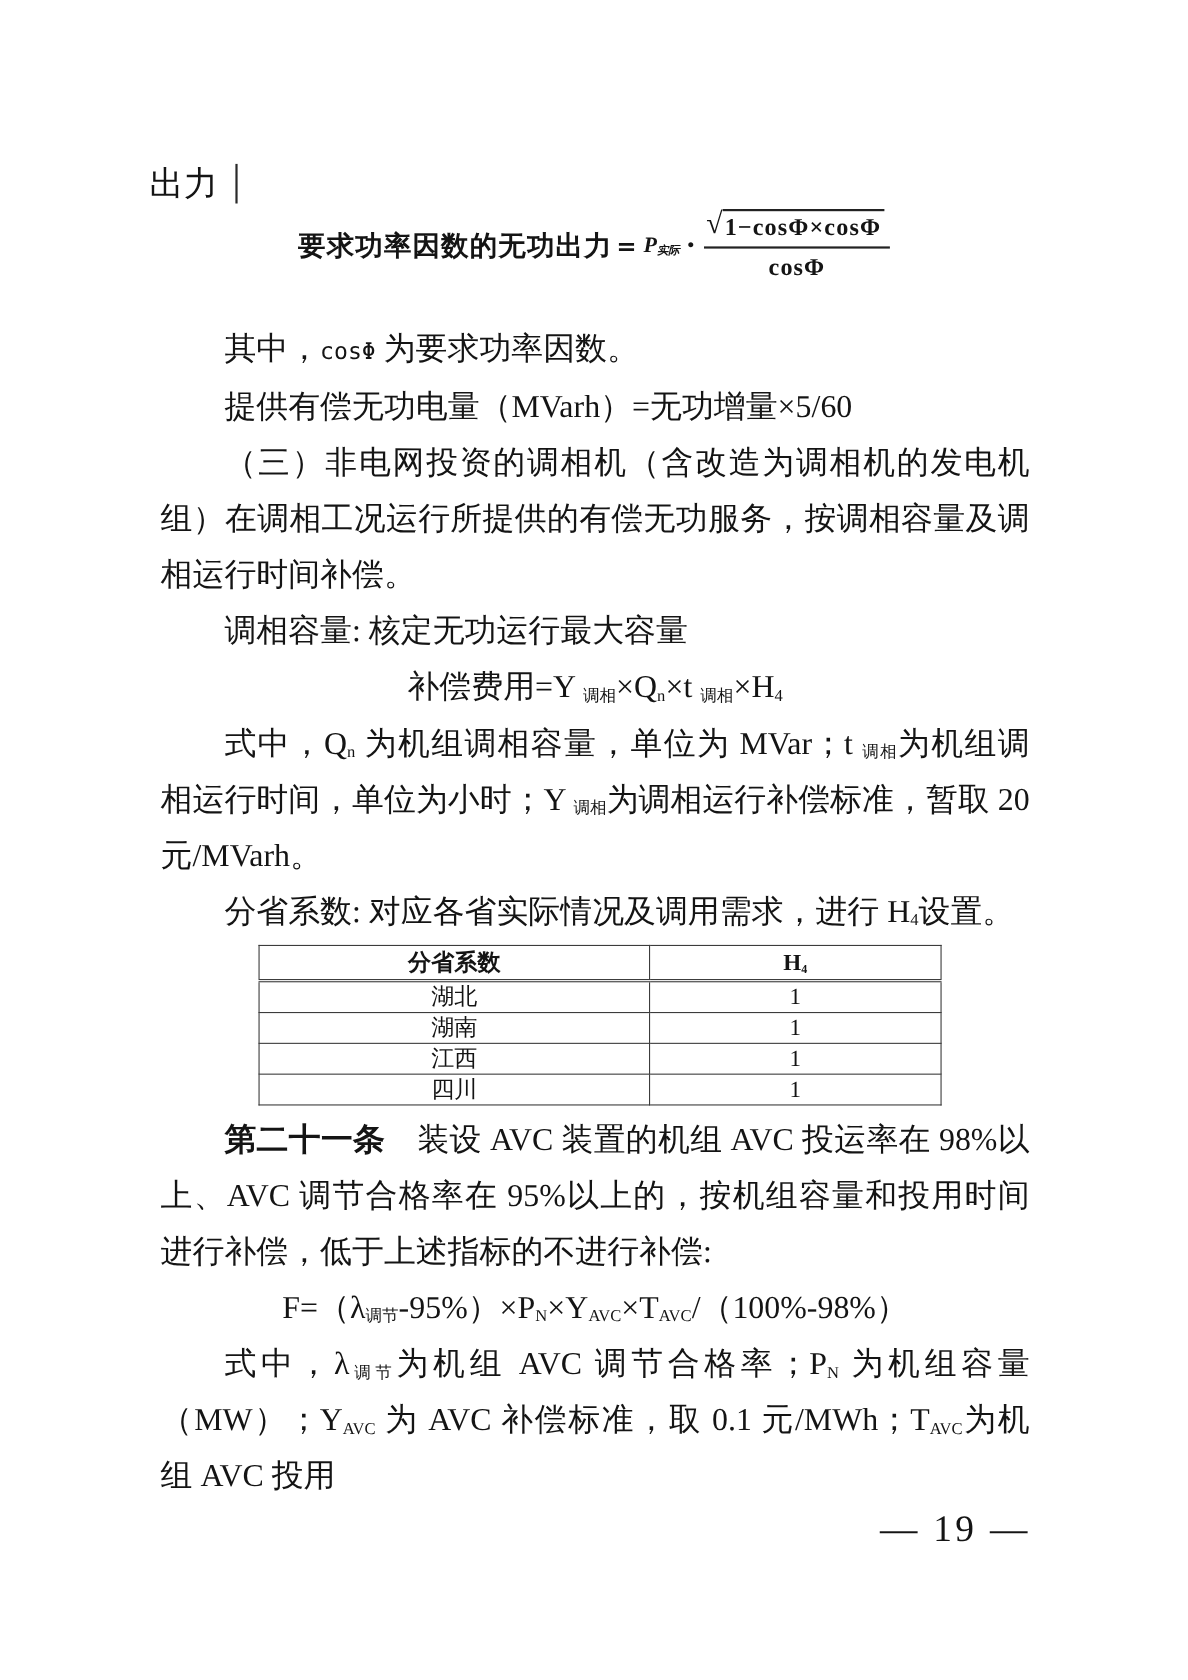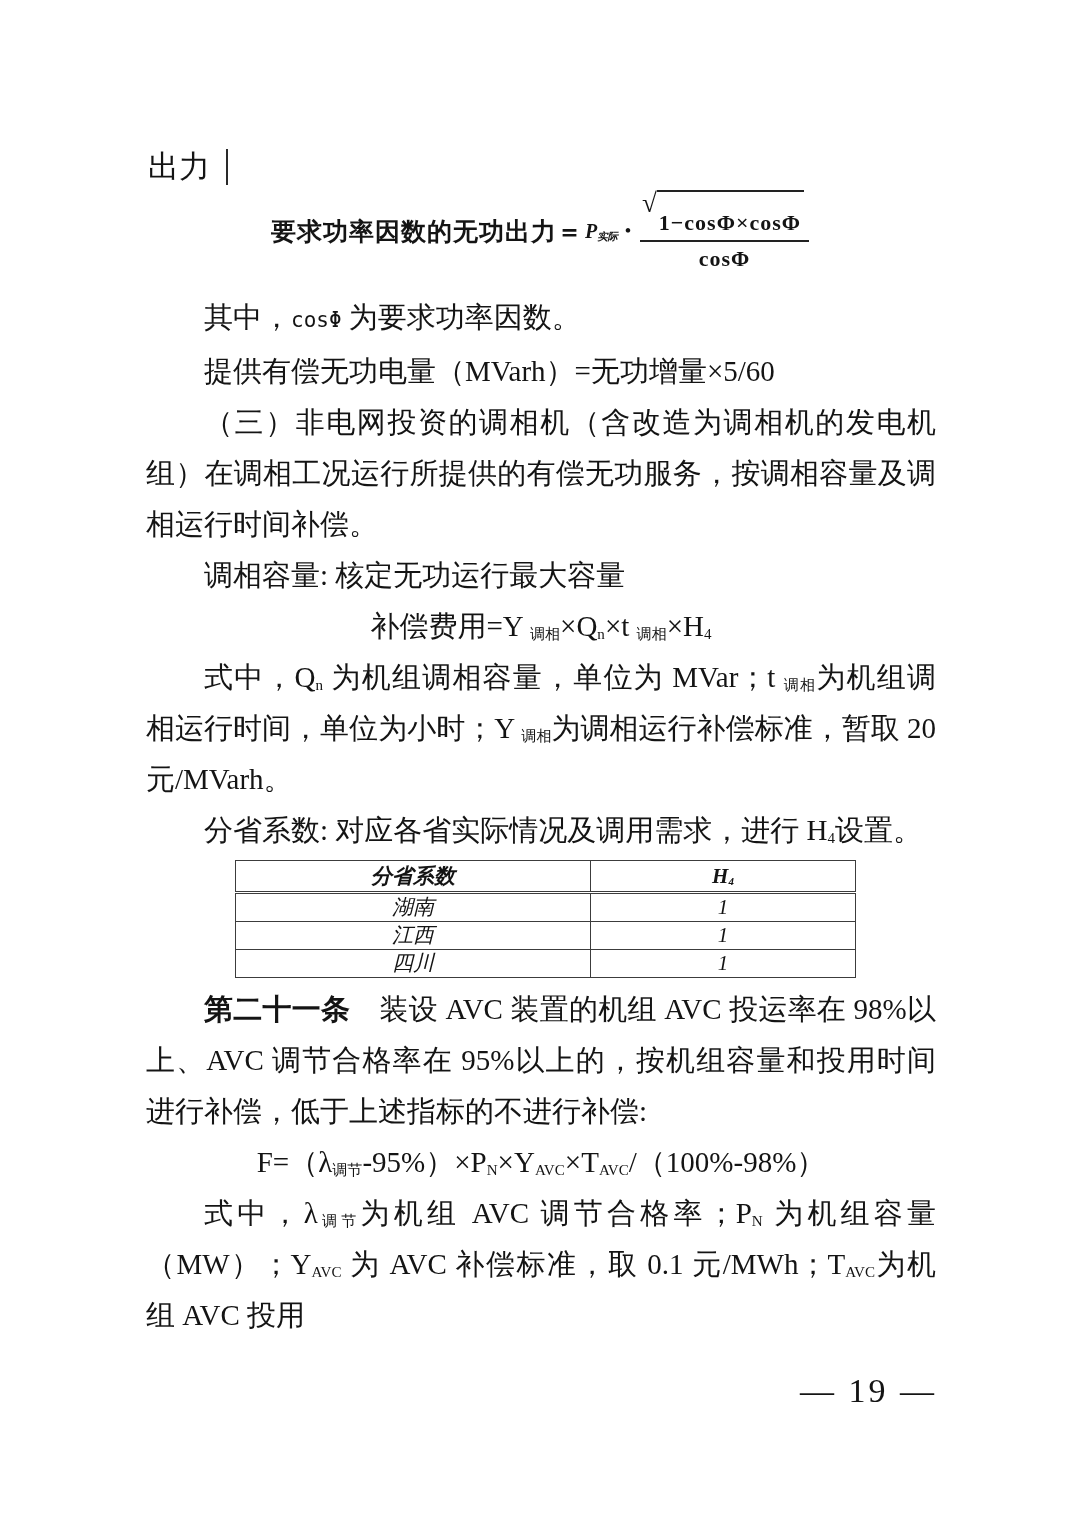--- a/index.html
+++ b/index.html
@@ -5,60 +5,60 @@
   html,body { margin:0; padding:0; }
   body {
     width:1080px; height:1527px; background:#ffffff; color:#141414;
     font-family:"Liberation Serif","DejaVu Serif",serif;
     position:relative; overflow:hidden;
   }
   .sheet { position:absolute; inset:0; }
 
   
   .fragment {
-    position:absolute; left:148px; top:146px;
+    position:absolute; left:136px; top:146px;
     font-size:31px; display:flex; align-items:center; gap:16px;
   }
   .cursor-bar { width:2px; height:36px; background:#2a2a2a; }
 
   
   .formula1 {
     position:absolute; left:0; top:190px; width:100%;
     display:flex; justify-content:center; align-items:center;
     font-weight:bold;
     text-align:center;
   }
   .f1-lhs { font-size:25px; letter-spacing:1px; }
   .f1-p { font-style:italic; font-size:20px; margin-left:2px; }
   .f1-dot { font-size:17px; margin:0 9px 0 7px; }
   .frac { display:inline-flex; flex-direction:column; align-items:center; font-size:22px; }
   .frac .num { display:flex; align-items:flex-start; border-bottom:2px solid #222; padding:0 5px 4px 2px; }
   .sqrt-sign { font-size:27px; line-height:1; font-weight:bold; }
-  .radicand { border-top:2px solid #222; padding:18px 3px 0 2px; letter-spacing:1px; }
+  .radicand { border-top:2px solid #222; padding:2px 3px 0 2px; letter-spacing:1px; }
   .frac .den { padding-top:4px; letter-spacing:1px; }
 
   
   .flow {
     position:absolute; left:146px; top:292px; width:790px;
     font-size:29px; line-height:51px; text-align:justify;
   }
   .flow p { margin:0; }
   .indent { text-indent:58px; }
   .center { text-align:center; text-indent:0; }
   sub { font-size:0.52em; vertical-align:-0.22em; line-height:0; }
   .small-math { font-size:21px; font-family:"DejaVu Sans Mono","DejaVu Sans",monospace; }
   .bold { font-weight:bold; }
 
   
   table.coef { border-collapse:collapse; margin:4px 0 6px 89px; table-layout:fixed; }
   table.coef col.c1 { width:355px; }
   table.coef col.c2 { width:265px; }
   table.coef th, table.coef td {
     border:1.6px solid #3c3c3c; text-align:center; vertical-align:middle;
-    font-size:21px; height:27px; line-height:23px; padding:0;font-style:italic;
+    font-size:21px; height:27px; line-height:23px; padding:0;
   }
   table.coef thead th { font-weight:bold; border-bottom:3px double #3c3c3c; height:30px; }
 
   .pageno {
     position:absolute; top:1372px; right:143px;
     font-size:34px; letter-spacing:3px;
   }
 </style>
 </head>
 <body>
@@ -98,20 +98,24 @@
           <col class="c2">
         </colgroup>
       <thead>
         <tr>
           <th>分省系数</th>
           <th><span>H</span><sub>4</sub></th>
         </tr>
       </thead>
       <tbody>
         <tr>
+          <td>湖北</td>
+          <td>1</td>
+        </tr>
+        <tr>
           <td>湖南</td>
           <td>1</td>
         </tr>
         <tr>
           <td>江西</td>
           <td>1</td>
         </tr>
         <tr>
           <td>四川</td>
           <td>1</td>

